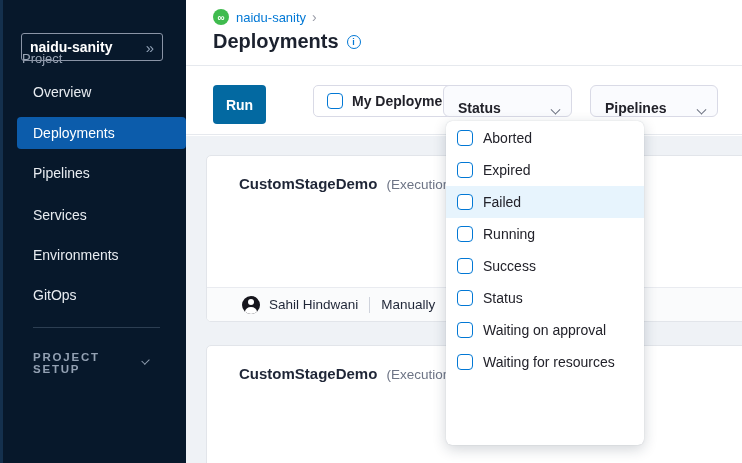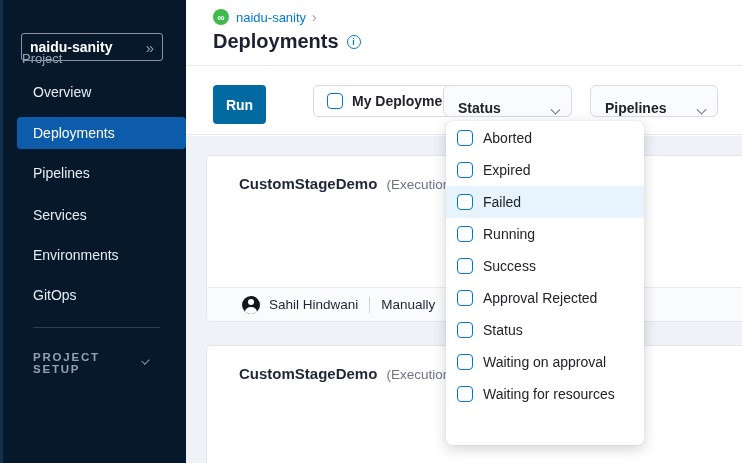--- a/index.html
+++ b/index.html
@@ -250,24 +250,20 @@
   <div class="dropdown-item">
     <span class="checkbox"></span>
     <span>Running</span>
   </div>
   <div class="dropdown-item">
     <span class="checkbox"></span>
     <span>Success</span>
   </div>
   <div class="dropdown-item">
     <span class="checkbox"></span>
-    <span>Approval Rejected</span>
-  </div>
-  <div class="dropdown-item">
-    <span class="checkbox"></span>
     <span>Status</span>
   </div>
   <div class="dropdown-item">
     <span class="checkbox"></span>
     <span>Waiting on approval</span>
   </div>
   <div class="dropdown-item">
     <span class="checkbox"></span>
     <span>Waiting for resources</span>
   </div>

